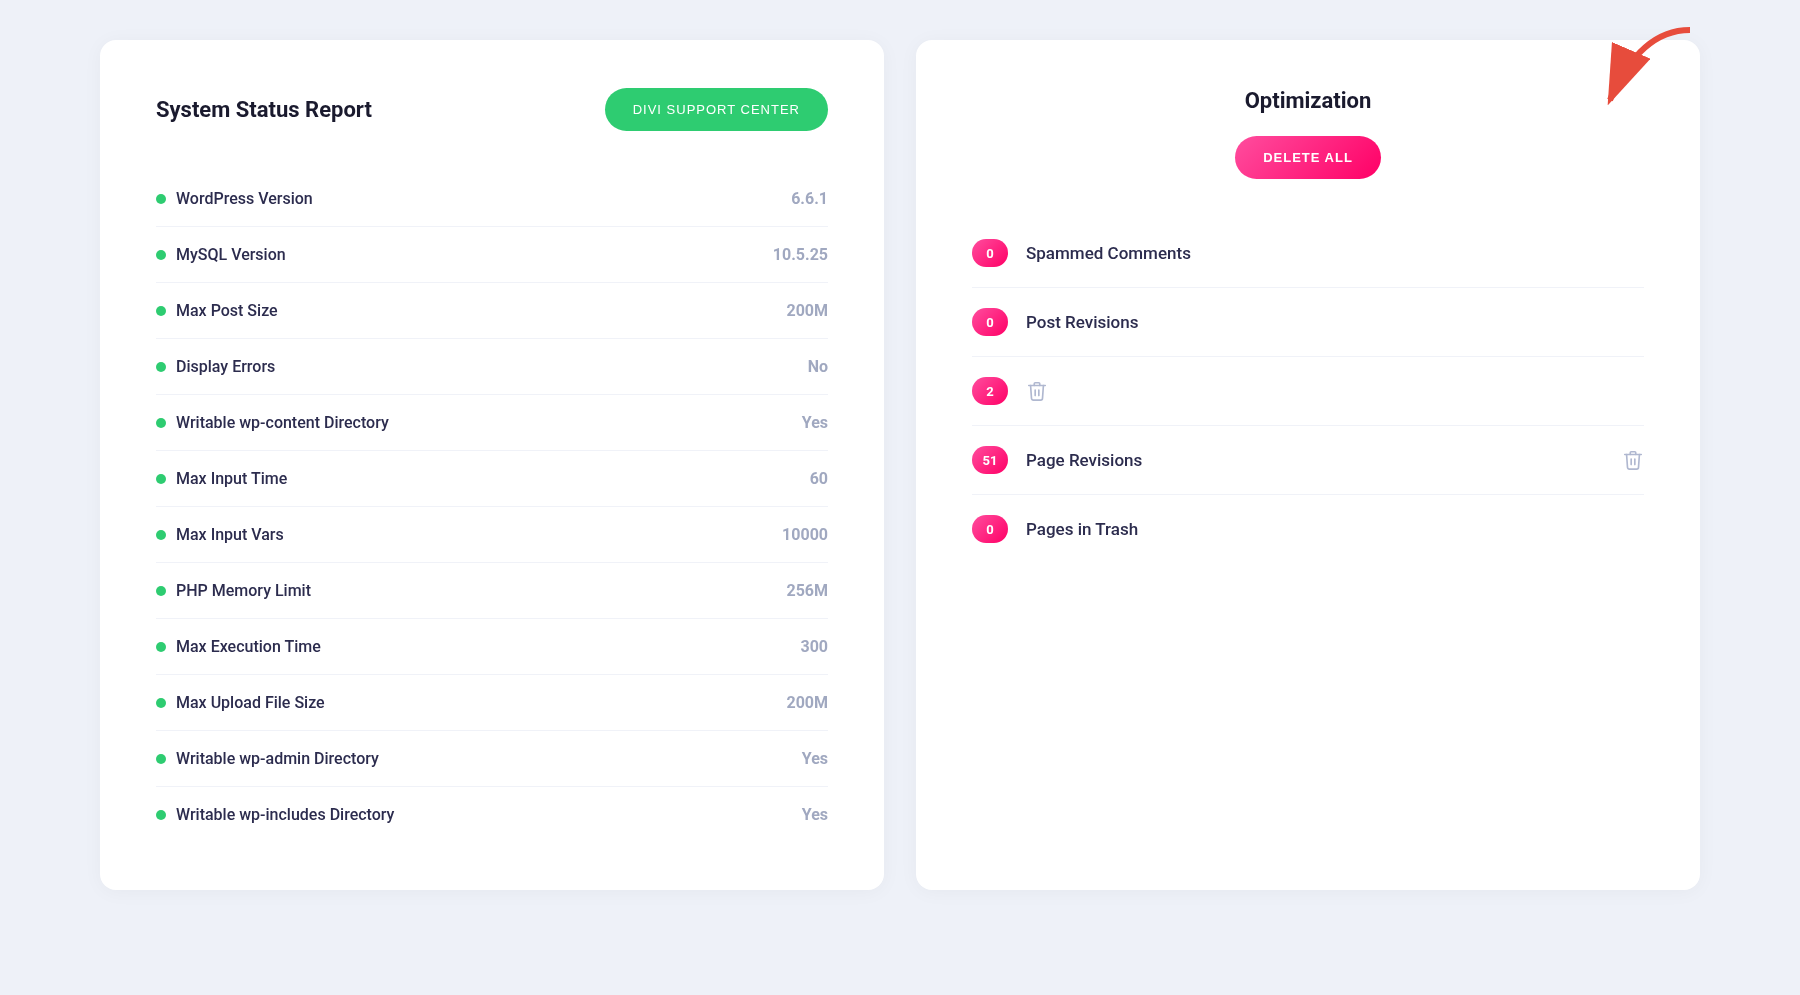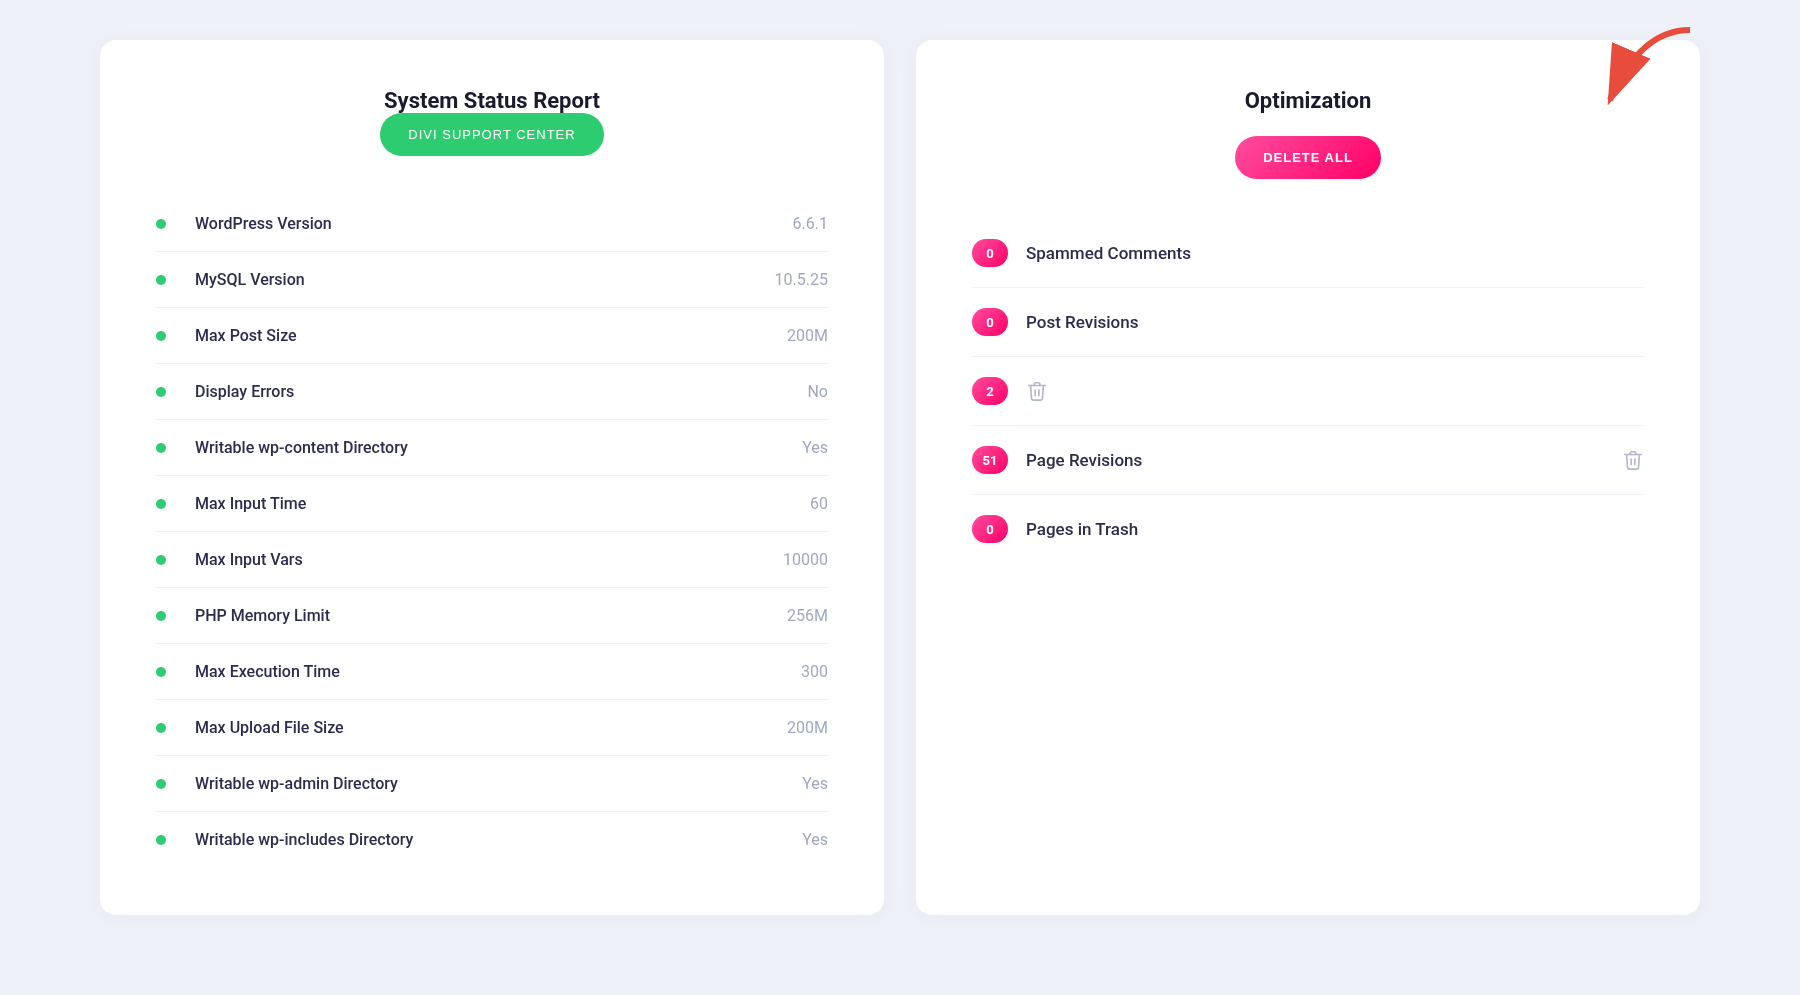--- a/index.html
+++ b/index.html
@@ -27,21 +27,20 @@
       padding: 48px 56px;
       flex: 1;
       box-shadow: 0 2px 20px rgba(0,0,0,0.04);
     }
 
     .card-header {
       display: flex;
       align-items: center;
       justify-content: space-between;
       margin-bottom: 40px;
-      flex-direction: column;
     }
 
     .card-title {
       font-size: 22px;
       font-weight: 700;
       color: #1a1a2e;
     }
 
     .btn-support {
       background: #2ecc71;
@@ -68,40 +67,41 @@
       border-bottom: 1px solid #f0f2f8;
     }
 
     .status-item:last-child {
       border-bottom: none;
     }
 
     .status-item-left {
       display: flex;
       align-items: center;
-      gap: 29px;
+      gap: 10px;
     }
 
     .green-dot {
       width: 10px;
       height: 10px;
       background: #2ecc71;
       border-radius: 50%;
       flex-shrink: 0;
     }
 
     .status-label {
       font-size: 16px;
       color: #2c2c4e;
       font-weight: 500;
     }
 
     .status-value {
       font-size: 16px;
       color: #a0a8c0;
+      font-weight: bold;
     }
 
     
     .opt-card {
       position: relative;
     }
 
     .opt-header {
       display: flex;
       align-items: center;

